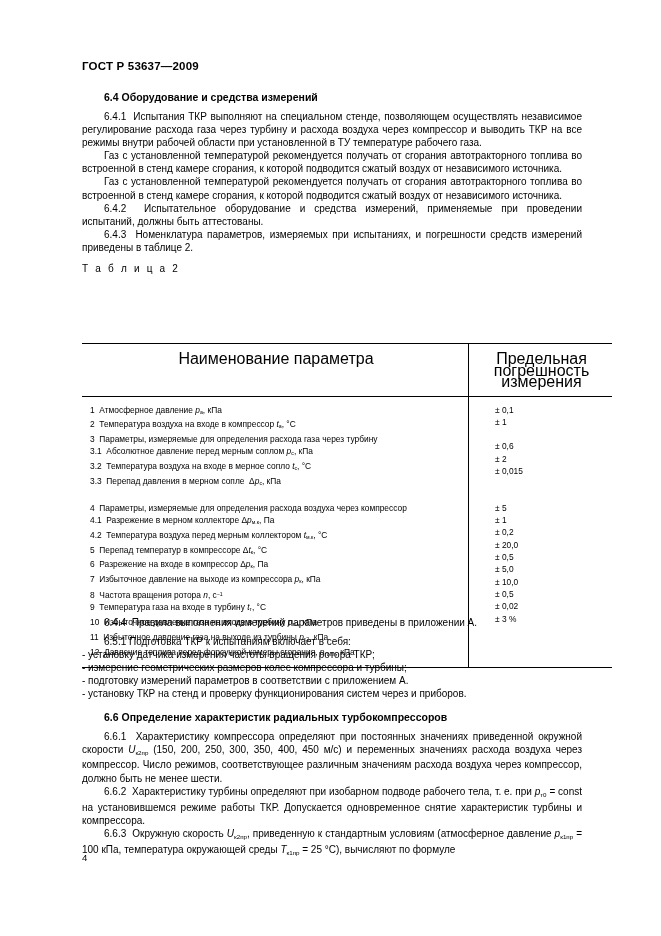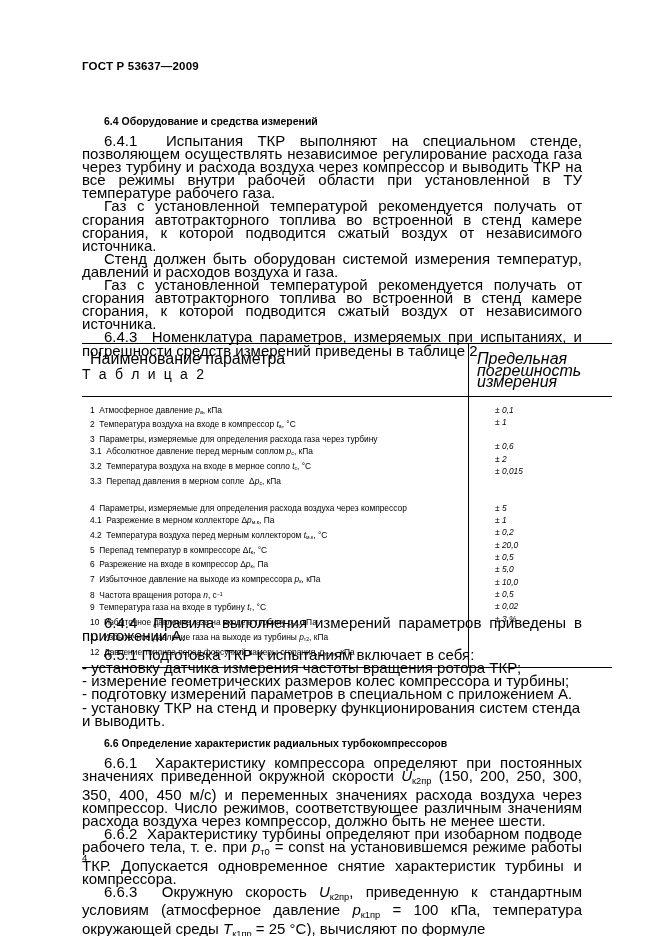--- a/index.html
+++ b/index.html
@@ -32,47 +32,46 @@
     font-weight: bold;
     letter-spacing: 0.2px;
     white-space: nowrap;
   }
   
   .content {
     position: absolute;
     left: 82px;
     top: 90px;
     width: 500px;
-    margin-top: 24px;
   }
   h3.sect {
     font-size: 10.5px;
     font-weight: bold;
     margin: 0 0 6px 0;
     padding: 0;
     text-indent: 22px;
     line-height: 14px;
   }
   p.para {
-    font-size: 15px;
+    font-size: 10px;
     line-height: 13.1px;
     margin: 0 0 0 0;
     padding: 0;
     text-align: justify;
     text-justify: inter-word;
     text-indent: 22px;
     hyphens: manual;
   }
   p.para.dash { text-indent: 0; text-align: left; }
   .spacer6 { height: 6px; }
   .spacer9 { height: 9px; }
 
   
   .tbl-caption {
-    font-size: 14px;
+    font-size: 10px;
     letter-spacing: 2.2px;
     margin: 0;
     padding: 0;
   }
   .tbl-wrap {
     position: absolute;
     left: 82px;
     top: 343px;
     width: 530px;
     border-top: 1.1px solid #000;
@@ -91,24 +90,24 @@
   .col-left {
     width: 387px;
     box-sizing: border-box;
     border-right: 1.1px solid #000;
     padding: 7px 6px 7px 8px;
   }
   .col-right {
     width: 143px;
     box-sizing: border-box;
     padding: 7px 6px 7px 8px;
-    font-style: italic;
   }
   .tbl-head .col-left,
   .tbl-head .col-right {
+    text-align: center;
     padding-top: 9px;
     padding-bottom: 8px;
     line-height: 11.5px;
   }
   .rowline {
     line-height: 12.3px;
     white-space: nowrap;
     font-size: 8.4px;
   }
   .rowline.blank { height: 12.3px; }
@@ -139,24 +138,24 @@
   <div class="doc-header">ГОСТ Р 53637—2009</div>
 
   <div class="content">
 
     <h3 class="sect">6.4  Оборудование и средства измерений</h3>
 
     <p class="para">6.4.1&nbsp;&nbsp;Испытания ТКР выполняют на специальном стенде, позволяющем осуществлять независимое регулирование расхода газа через турбину и расхода воздуха через компрессор и выводить ТКР на все режимы внутри рабочей области при установленной в ТУ температуре рабочего газа.</p>
 
     <p class="para">Газ с установленной температурой рекомендуется получать от сгорания автотракторного топлива во встроенной в стенд камере сгорания, к которой подводится сжатый воздух от независимого источника.</p>
 
-    <p class="para">Стенд должен быть оборудован системой измерения температур, давлений и расходов воздуха и газа.</p>
 
     <p class="para">Газ с установленной температурой рекомендуется получать от сгорания автотракторного топлива во встроенной в стенд камере сгорания, к которой подводится сжатый воздух от независимого источника.</p>
 
+    <p class="para">6.4.2&nbsp;&nbsp;Испытательное оборудование и средства измерений, применяемые при проведении испытаний, должны быть аттестованы.</p>
 
     <p class="para">6.4.3&nbsp;&nbsp;Номенклатура параметров, измеряемых при испытаниях, и погрешности средств измерений приведены в таблице 2.</p>
 
     <div class="spacer9"></div>
 
     <div class="tbl-caption">Т а б л и ц а  2</div>
   </div>
 
   <div class="tbl-wrap">
     <div class="tbl-head">
@@ -210,22 +209,22 @@
   <div class="content2">
 
     <p class="para">6.4.4&nbsp;&nbsp;Правила выполнения измерений параметров приведены в приложении А.</p>
 
     <div class="spacer6"></div>
 
 
     <p class="para">6.5.1  Подготовка ТКР к испытаниям включает в себя:</p>
     <p class="para dash">- установку датчика измерения частоты вращения ротора ТКР;</p>
     <p class="para dash">- измерение геометрических размеров колес компрессора и турбины;</p>
-    <p class="para dash">- подготовку измерений параметров в специальном с приложением А.</p>
-    <p class="para dash">- установку ТКР на стенд и проверку функционирования систем стенда и выводить.</p>
+    <p class="para dash">- подготовку измерений параметров в соответствии с приложением А.</p>
+    <p class="para dash">- установку ТКР на стенд и проверку функционирования систем через и приборов.</p>
 
     <div class="spacer9"></div>
 
     <h3 class="sect">6.6  Определение характеристик радиальных турбокомпрессоров</h3>
 
     <p class="para">6.6.1&nbsp;&nbsp;Характеристику компрессора определяют при постоянных значениях приведенной окружной скорости <i>U</i><sub>к2пр</sub> (150, 200, 250, 300, 350, 400, 450 м/с) и переменных значениях расхода воздуха через компрессор. Число режимов, соответствующее различным значениям расхода воздуха через компрессор, должно быть не менее шести.</p>
 
     <p class="para">6.6.2&nbsp;&nbsp;Характеристику турбины определяют при изобарном подводе рабочего тела, т. е. при <i>p</i><sub>т0</sub> = const на установившемся режиме работы ТКР. Допускается одновременное снятие характеристик турбины и компрессора.</p>
 
     <p class="para">6.6.3&nbsp;&nbsp;Окружную скорость <i>U</i><sub>к2пр</sub>, приведенную к стандартным условиям (атмосферное давление <i>p</i><sub>к1пр</sub> = 100 кПа, температура окружающей среды <i>T</i><sub>к1пр</sub> = 25 °C), вычисляют по формуле</p>

